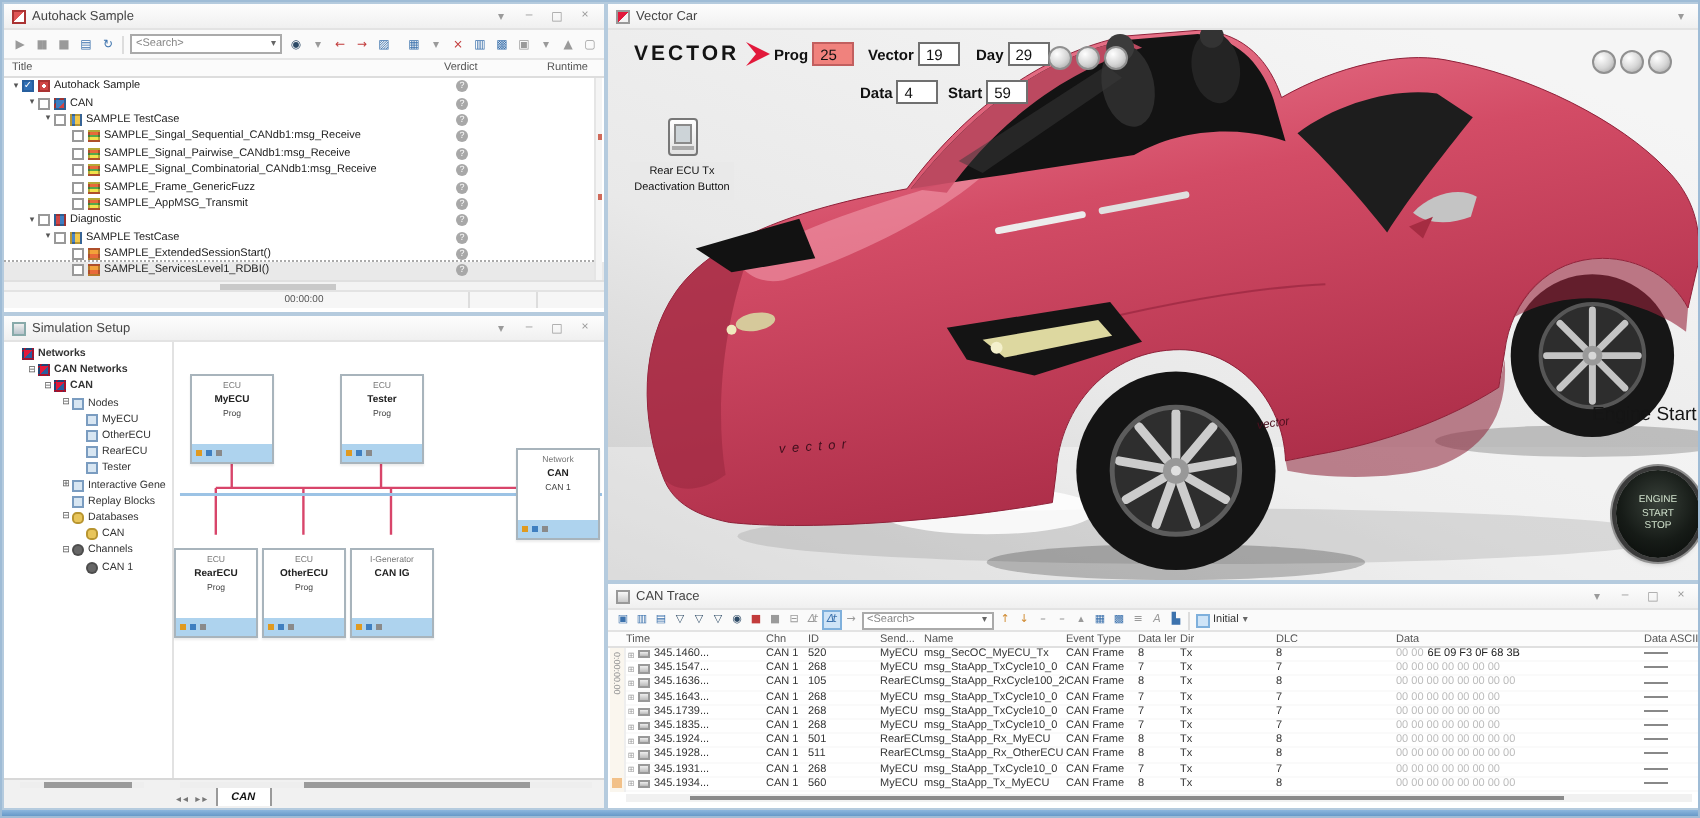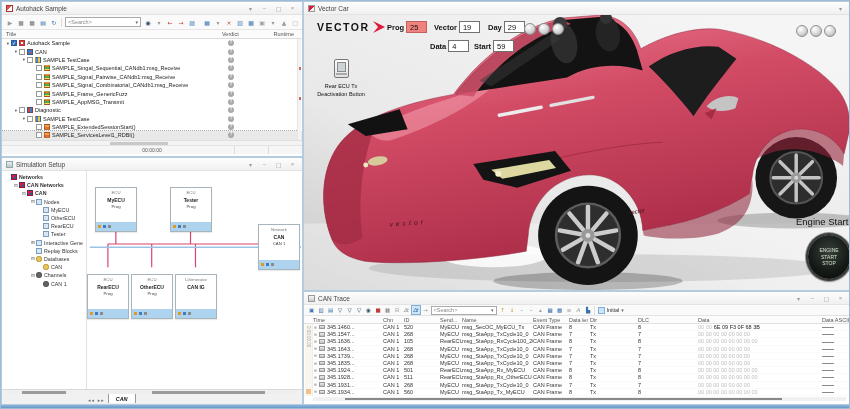--- a/index.html
+++ b/index.html
@@ -100,21 +100,21 @@
 #fld-hour{left:126px;top:25px}#fld-minute{left:170px;top:25px}
 #fld-year .box{background:#f0827d;border-color:#c25f5f}
 .spheres{position:absolute;display:flex;gap:2px}
 #sph1{left:220px;top:8px}#sph2{left:492px;top:10px}
 .sphere{width:12px;height:12px;border-radius:50%;background:radial-gradient(circle at 35% 30%,#fff,#d5d5d5 55%,#9c9c9c);border:1px solid #909090}
 .recu{position:absolute;left:8px;top:44px;width:58px;text-align:center}
 .recuicon{width:15px;height:19px;margin:0 auto;border:1px solid #777;background:linear-gradient(#fff,#e2e2e2);border-radius:2px}
 .recuscreen{margin:2px auto 0;width:9px;height:10px;background:#cdd4d8;border:1px solid #8a8a8a}
 .recubase{margin:1px auto 0;width:11px;height:2px;background:#aaa}
 .reculbl{margin-top:3px;font-size:5.5px;line-height:1.5;background:#e9e9e9;display:inline-block;padding:1px 2px;color:#111}
-.englabel{position:absolute;left:492px;top:201px;font-size:9.5px;color:#151515}
+.englabel{position:absolute;left:492px;top:187px;font-size:9.5px;color:#151515}
 .engbtn{position:absolute;left:504px;top:220px;width:42px;height:44px;border-radius:50%;background:radial-gradient(circle at 50% 38%,#39413a,#161b17 55%,#070907);box-shadow:0 0 0 2px #3a3a3a,0 0 0 3px #909090,0 2px 3px rgba(0,0,0,.45);display:flex;flex-direction:column;align-items:center;justify-content:center;color:#cfe0cb;font-size:5px;line-height:1.35}
 
 .trtoolbar{height:11px;display:flex;align-items:center;gap:1.5px;padding:0 3px;background:#fafafa;border-bottom:1px solid #e3e3e3}
 .trtoolbar .ti{min-width:8px;height:8px;line-height:8px;font-size:5.5px}
 .trtoolbar .searchbox{width:66px;height:9px}
 .initial{display:flex;align-items:center;gap:2px;font-size:5.5px;color:#333;flex:none}
 .swatch{width:7px;height:7px;background:#cfe4f7;border:1px solid #7fb0dc}
 .trhead{display:flex;height:8px;font-size:5.5px;color:#555;border-bottom:1px solid #e0e0e0;padding-left:9px;background:#fcfcfc;align-items:center}
 .trrows{position:relative;padding-left:9px}
 .trc{flex:none;overflow:hidden;white-space:nowrap}

